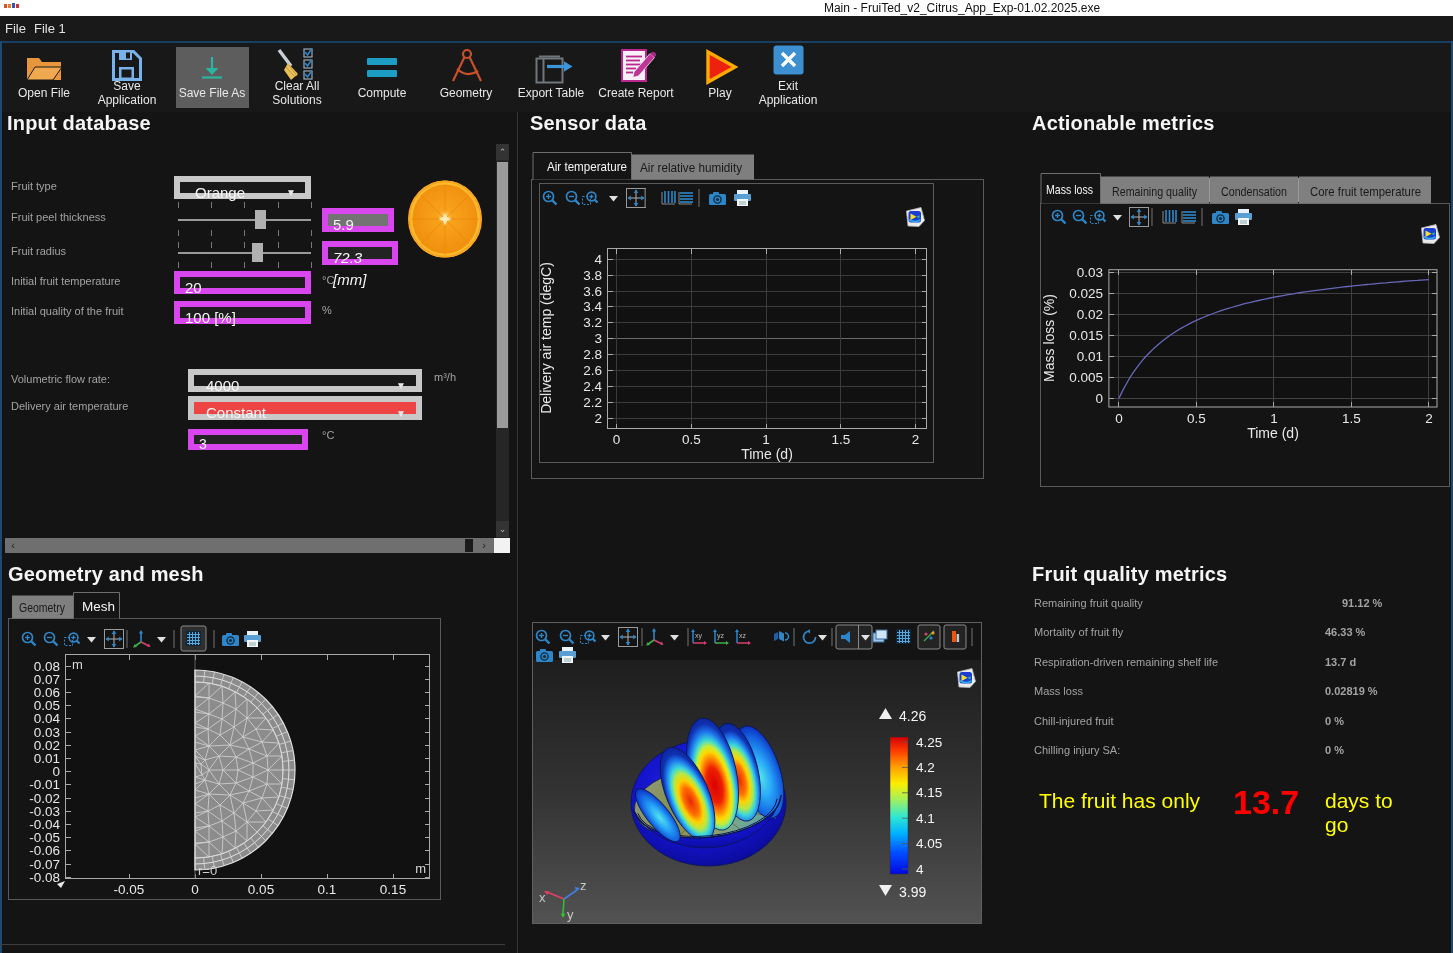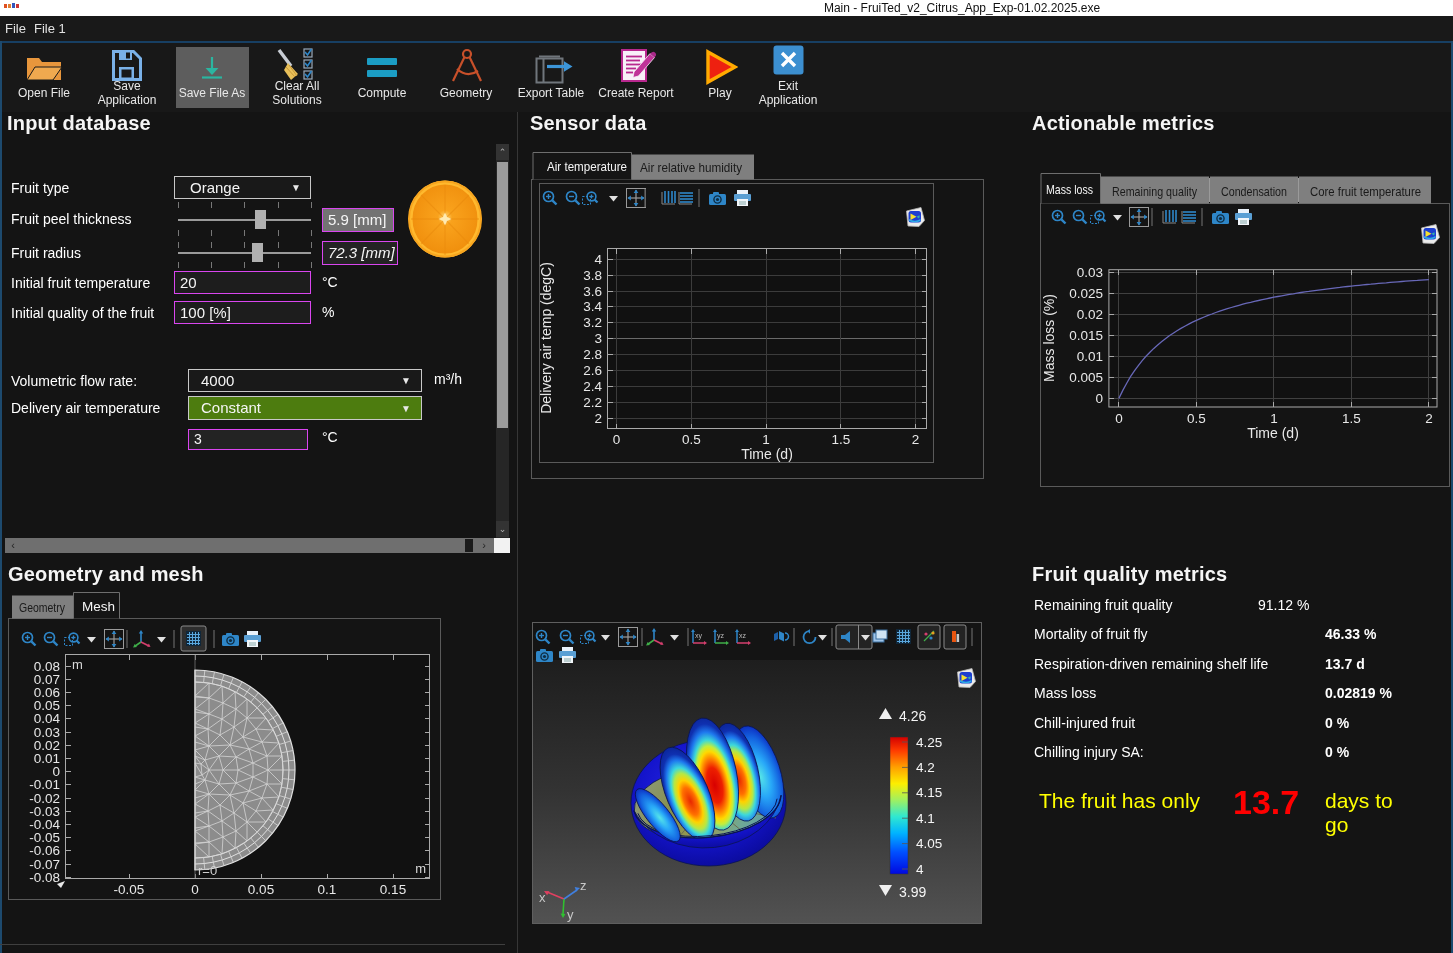--- a/index.html
+++ b/index.html
@@ -1,23 +1,23 @@
 <!DOCTYPE html>
 <html><head>
 <meta charset="utf-8">
 <style>
   * { margin:0; padding:0; box-sizing:border-box; }
   html,body { width:1453px; height:953px; background:#141414; overflow:hidden;
     font-family:"Liberation Sans", sans-serif; }
   .abs { position:absolute; }
   #app { position:relative; width:1413px; height:953px; }
   .hdr { position:absolute; color:#f5f5f5; font-size:20px; font-weight:bold; letter-spacing:0.2px; }
-  .lbl { position:absolute; color:#ffffff; font-size:14px; }
+  .lbl { position:absolute; color:#a3a3a3; font-size:11px; }
   .secbar { position:absolute; background:#4b4b4b; color:#f2f2f2; font-size:15px; }
-  .inp { position:absolute; background:#1d1d1d; border:1px solid #d946ef; color:#f5f5f5;
+  .inp { position:absolute; background:#1d1d1d; border:6px solid #d946ef; color:#f5f5f5;
     font-size:15px; line-height:22px; padding-left:5px; }
   .tbtn { position:absolute; width:76px; text-align:center; color:#e8e8e8; font-size:12px; }
 </style>
 </head>
 <body>
 <div id="app">
 <svg width="0" height="0" style="position:absolute">
       <defs>
 <g id="zin">
           <circle cx="6.5" cy="6.5" r="5" fill="none" stroke="#2e86c8" stroke-width="1.7"></circle>
@@ -299,21 +299,21 @@
       </g>
 <path d="M39 34.5 L41 39 L45.5 41 L41 43 L39 47.5 L37 43 L32.5 41 L37 39 Z" fill="#ffedb8" opacity="0.95"></path>
 </svg>
 
 
   <div class="lbl" style="left:11px;top:373px;">Volumetric flow rate:</div>
   <div class="inp" style="left:188px;top:369px;width:234px;height:23px;border-color:#c8c8c8;background:#191919;"><span style="margin-left:7px;">4000</span><span style="position:absolute;right:10px;top:0px;font-size:10px;color:#e8e8e8;">▼</span></div>
   <div class="lbl" style="left:434px;top:371px;">m³/h</div>
 
   <div class="lbl" style="left:11px;top:400px;">Delivery air temperature</div>
-  <div class="inp" style="left:188px;top:396px;width:234px;height:24px;border-color:#c8c8c8;background:#4d7c0f;"><span style="margin-left:7px;">Constant</span><span style="position:absolute;right:10px;top:1px;font-size:10px;color:#e8e8e8;">▼</span></div>
+  <div class="inp" style="left:188px;top:396px;width:234px;height:24px;border-color:#c8c8c8;background:#ef4444;"><span style="margin-left:7px;">Constant</span><span style="position:absolute;right:10px;top:1px;font-size:10px;color:#e8e8e8;">▼</span></div>
 
   <div class="inp" style="left:188px;top:429px;width:120px;height:21px;font-size:14px;line-height:19px;background:#232323;">3</div>
   <div class="lbl" style="left:322px;top:429px;">°C</div>
 
   <div class="abs" style="left:496px;top:144px;width:13px;height:409px;background:#262626;"></div>
   <div class="abs" style="left:496px;top:144px;width:13px;height:16px;background:#333;color:#b5b5b5;font-size:9px;text-align:center;line-height:16px;">⌃</div>
   <div class="abs" style="left:497px;top:162px;width:11px;height:266px;background:#9b9b9b;"></div>
   <div class="abs" style="left:496px;top:521px;width:13px;height:16px;background:#333;color:#b5b5b5;font-size:9px;text-align:center;line-height:16px;">⌄</div>
   <div class="abs" style="left:494px;top:538px;width:16px;height:15px;background:#f2f2f2;"></div>
   <div class="abs" style="left:5px;top:538px;width:489px;height:15px;background:#6f6f6f;"></div>
@@ -765,21 +765,21 @@
 <path d="M12 269l5.5 0.2-2.4 4z" fill="#e04060"></path>
 <path d="M31 296l-2.4-4.4 4.8 0.3z" fill="#30c030"></path>
 <path d="M48 266l-5.3-1 1.6 4.4z" fill="#4080e0"></path>
 <text x="7" y="280" font-size="13" fill="#c8c8c8">x</text>
 <text x="35" y="297" font-size="13" fill="#c8c8c8">y</text>
 <text x="48" y="268" font-size="13" fill="#c8c8c8">z</text>
 </svg>
 
   <div class="hdr" style="left:1032px;top:563px;">Fruit quality metrics</div>
   <div class="lbl" style="left:1034px;top:597px;">Remaining fruit quality</div>
-  <div class="lbl" style="left:1258px;top:597px;font-weight:normal;">91.12 %</div>
+  <div class="lbl" style="left:1342px;top:597px;font-weight:bold;">91.12 %</div>
   <div class="lbl" style="left:1034px;top:626px;">Mortality of fruit fly</div>
   <div class="lbl" style="left:1325px;top:626px;font-weight:bold;">46.33 %</div>
   <div class="lbl" style="left:1034px;top:656px;">Respiration-driven remaining shelf life</div>
   <div class="lbl" style="left:1325px;top:656px;font-weight:bold;">13.7 d</div>
   <div class="lbl" style="left:1034px;top:685px;">Mass loss</div>
   <div class="lbl" style="left:1325px;top:685px;font-weight:bold;">0.02819 %</div>
   <div class="lbl" style="left:1034px;top:715px;">Chill-injured fruit</div>
   <div class="lbl" style="left:1325px;top:715px;font-weight:bold;">0 %</div>
   <div class="lbl" style="left:1034px;top:744px;">Chilling injury SA:</div>
   <div class="lbl" style="left:1325px;top:744px;font-weight:bold;">0 %</div>

